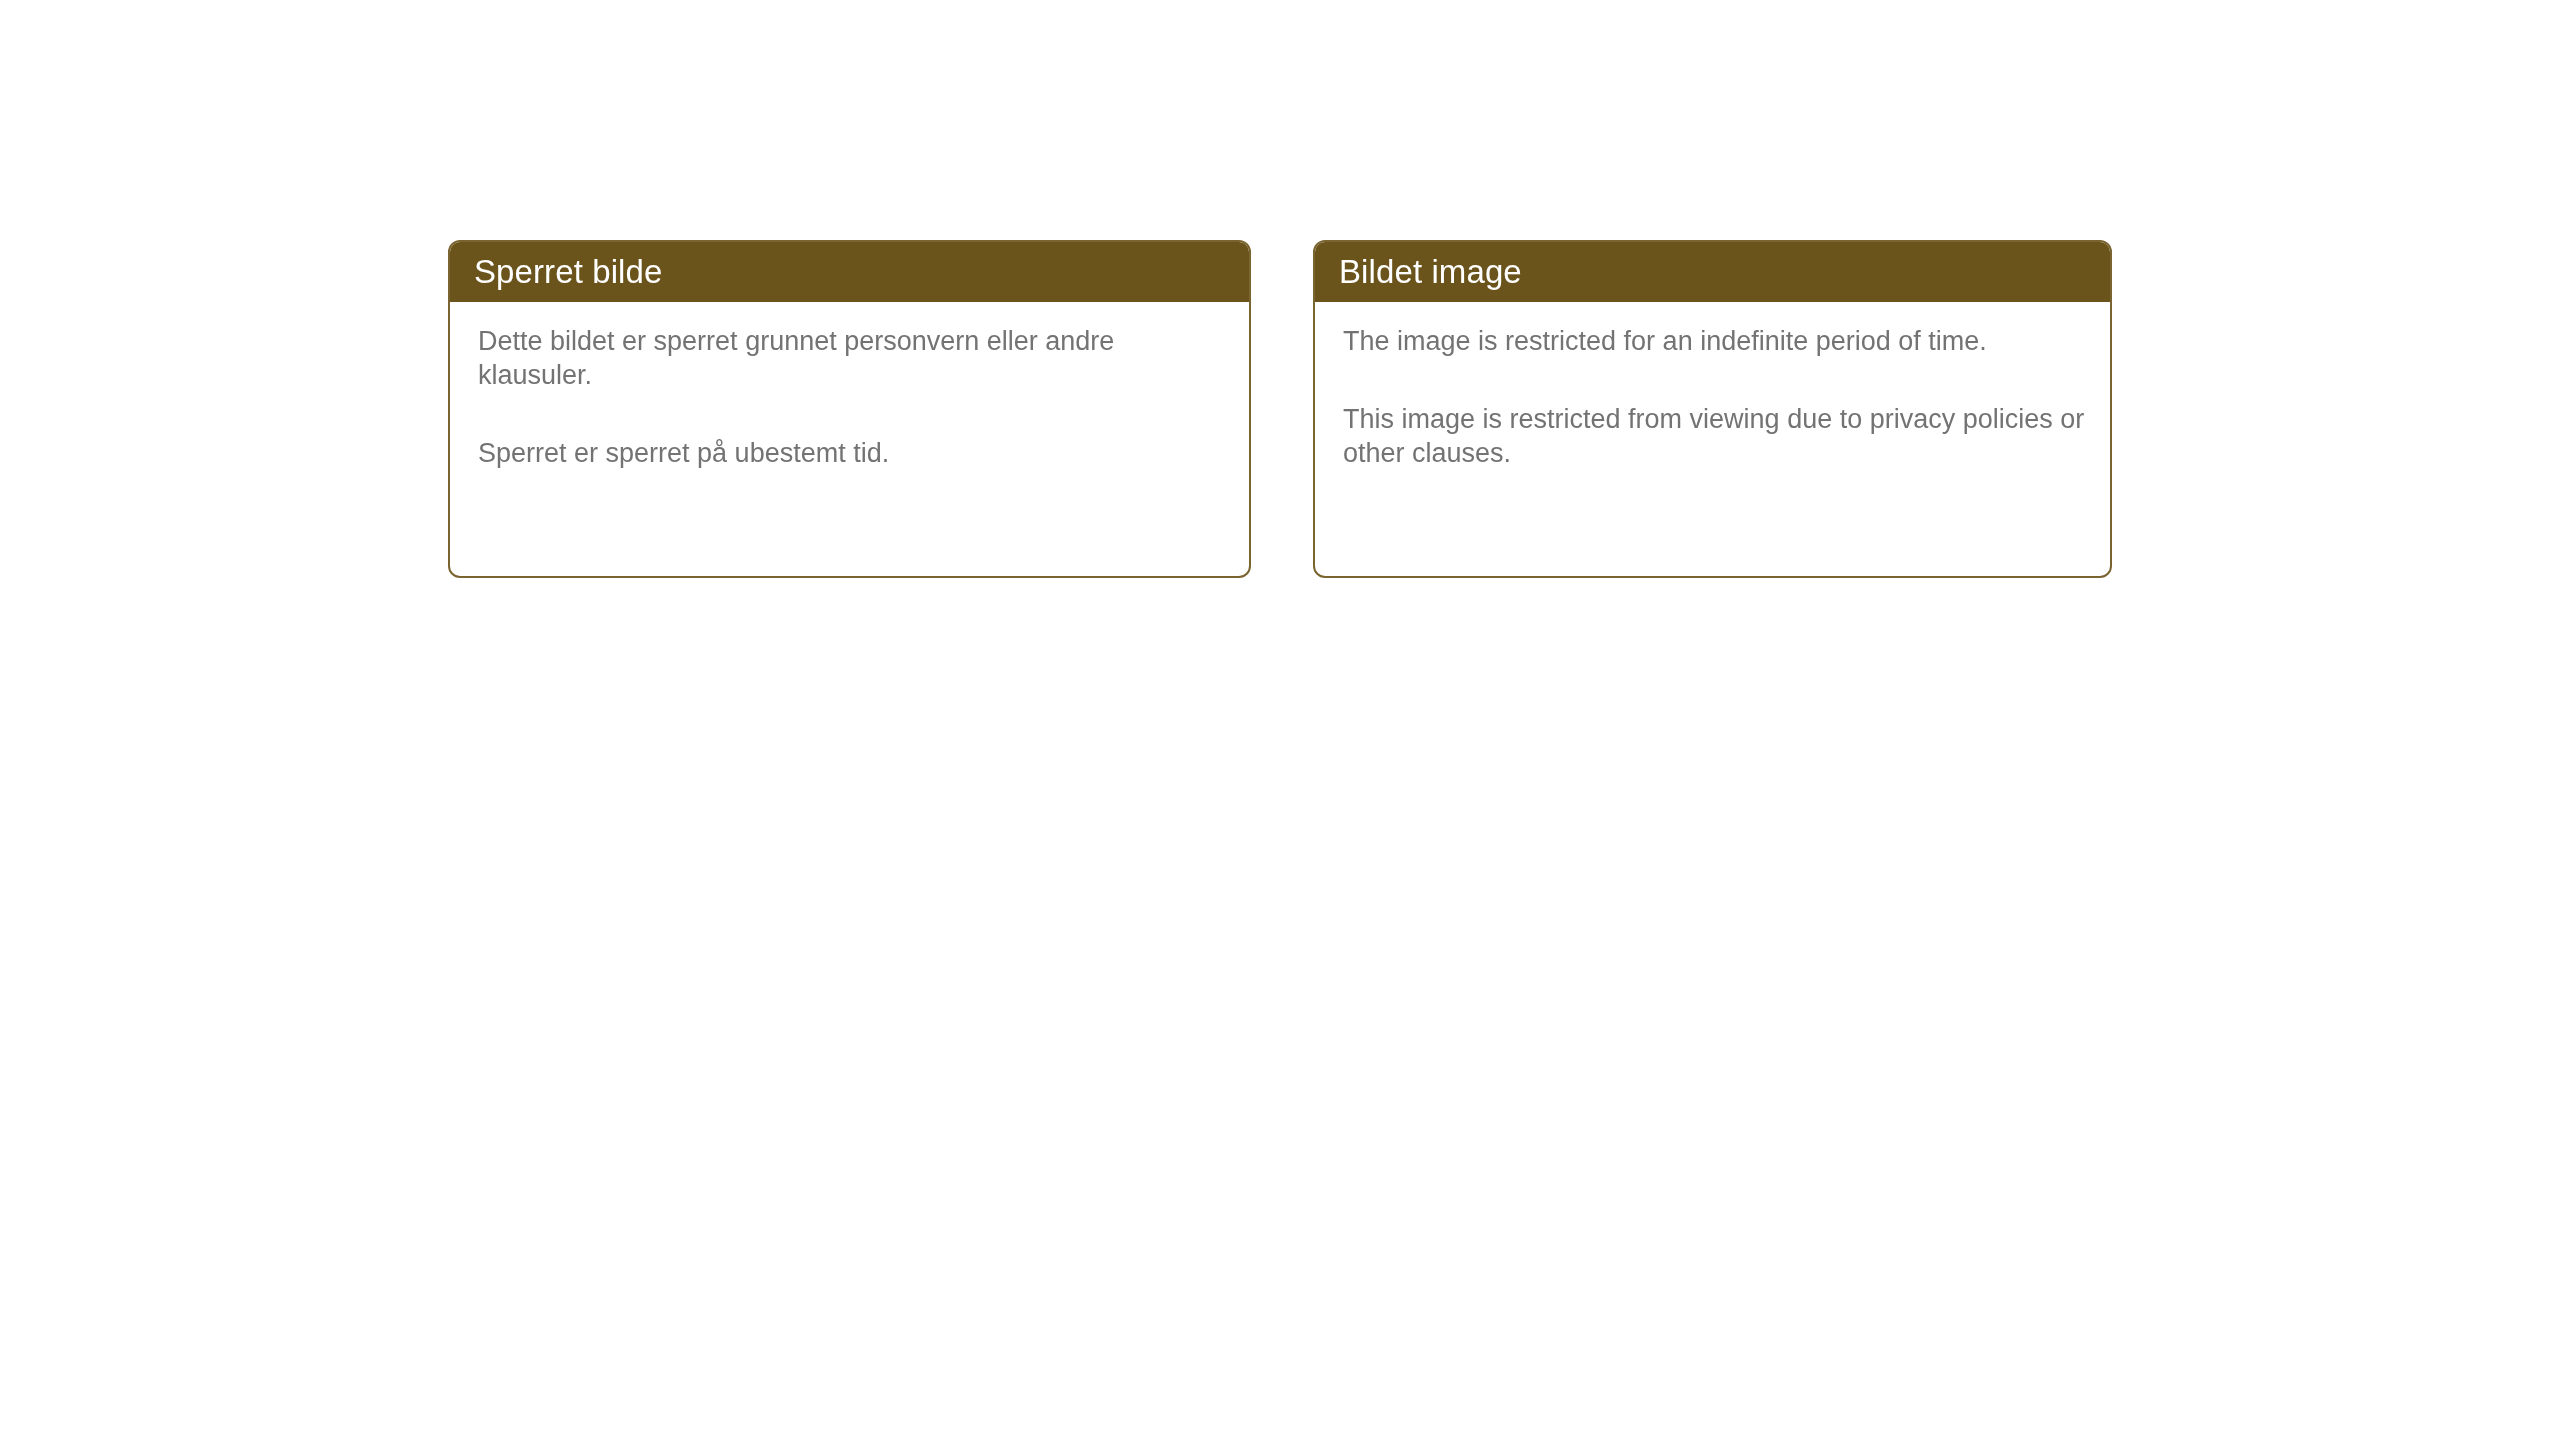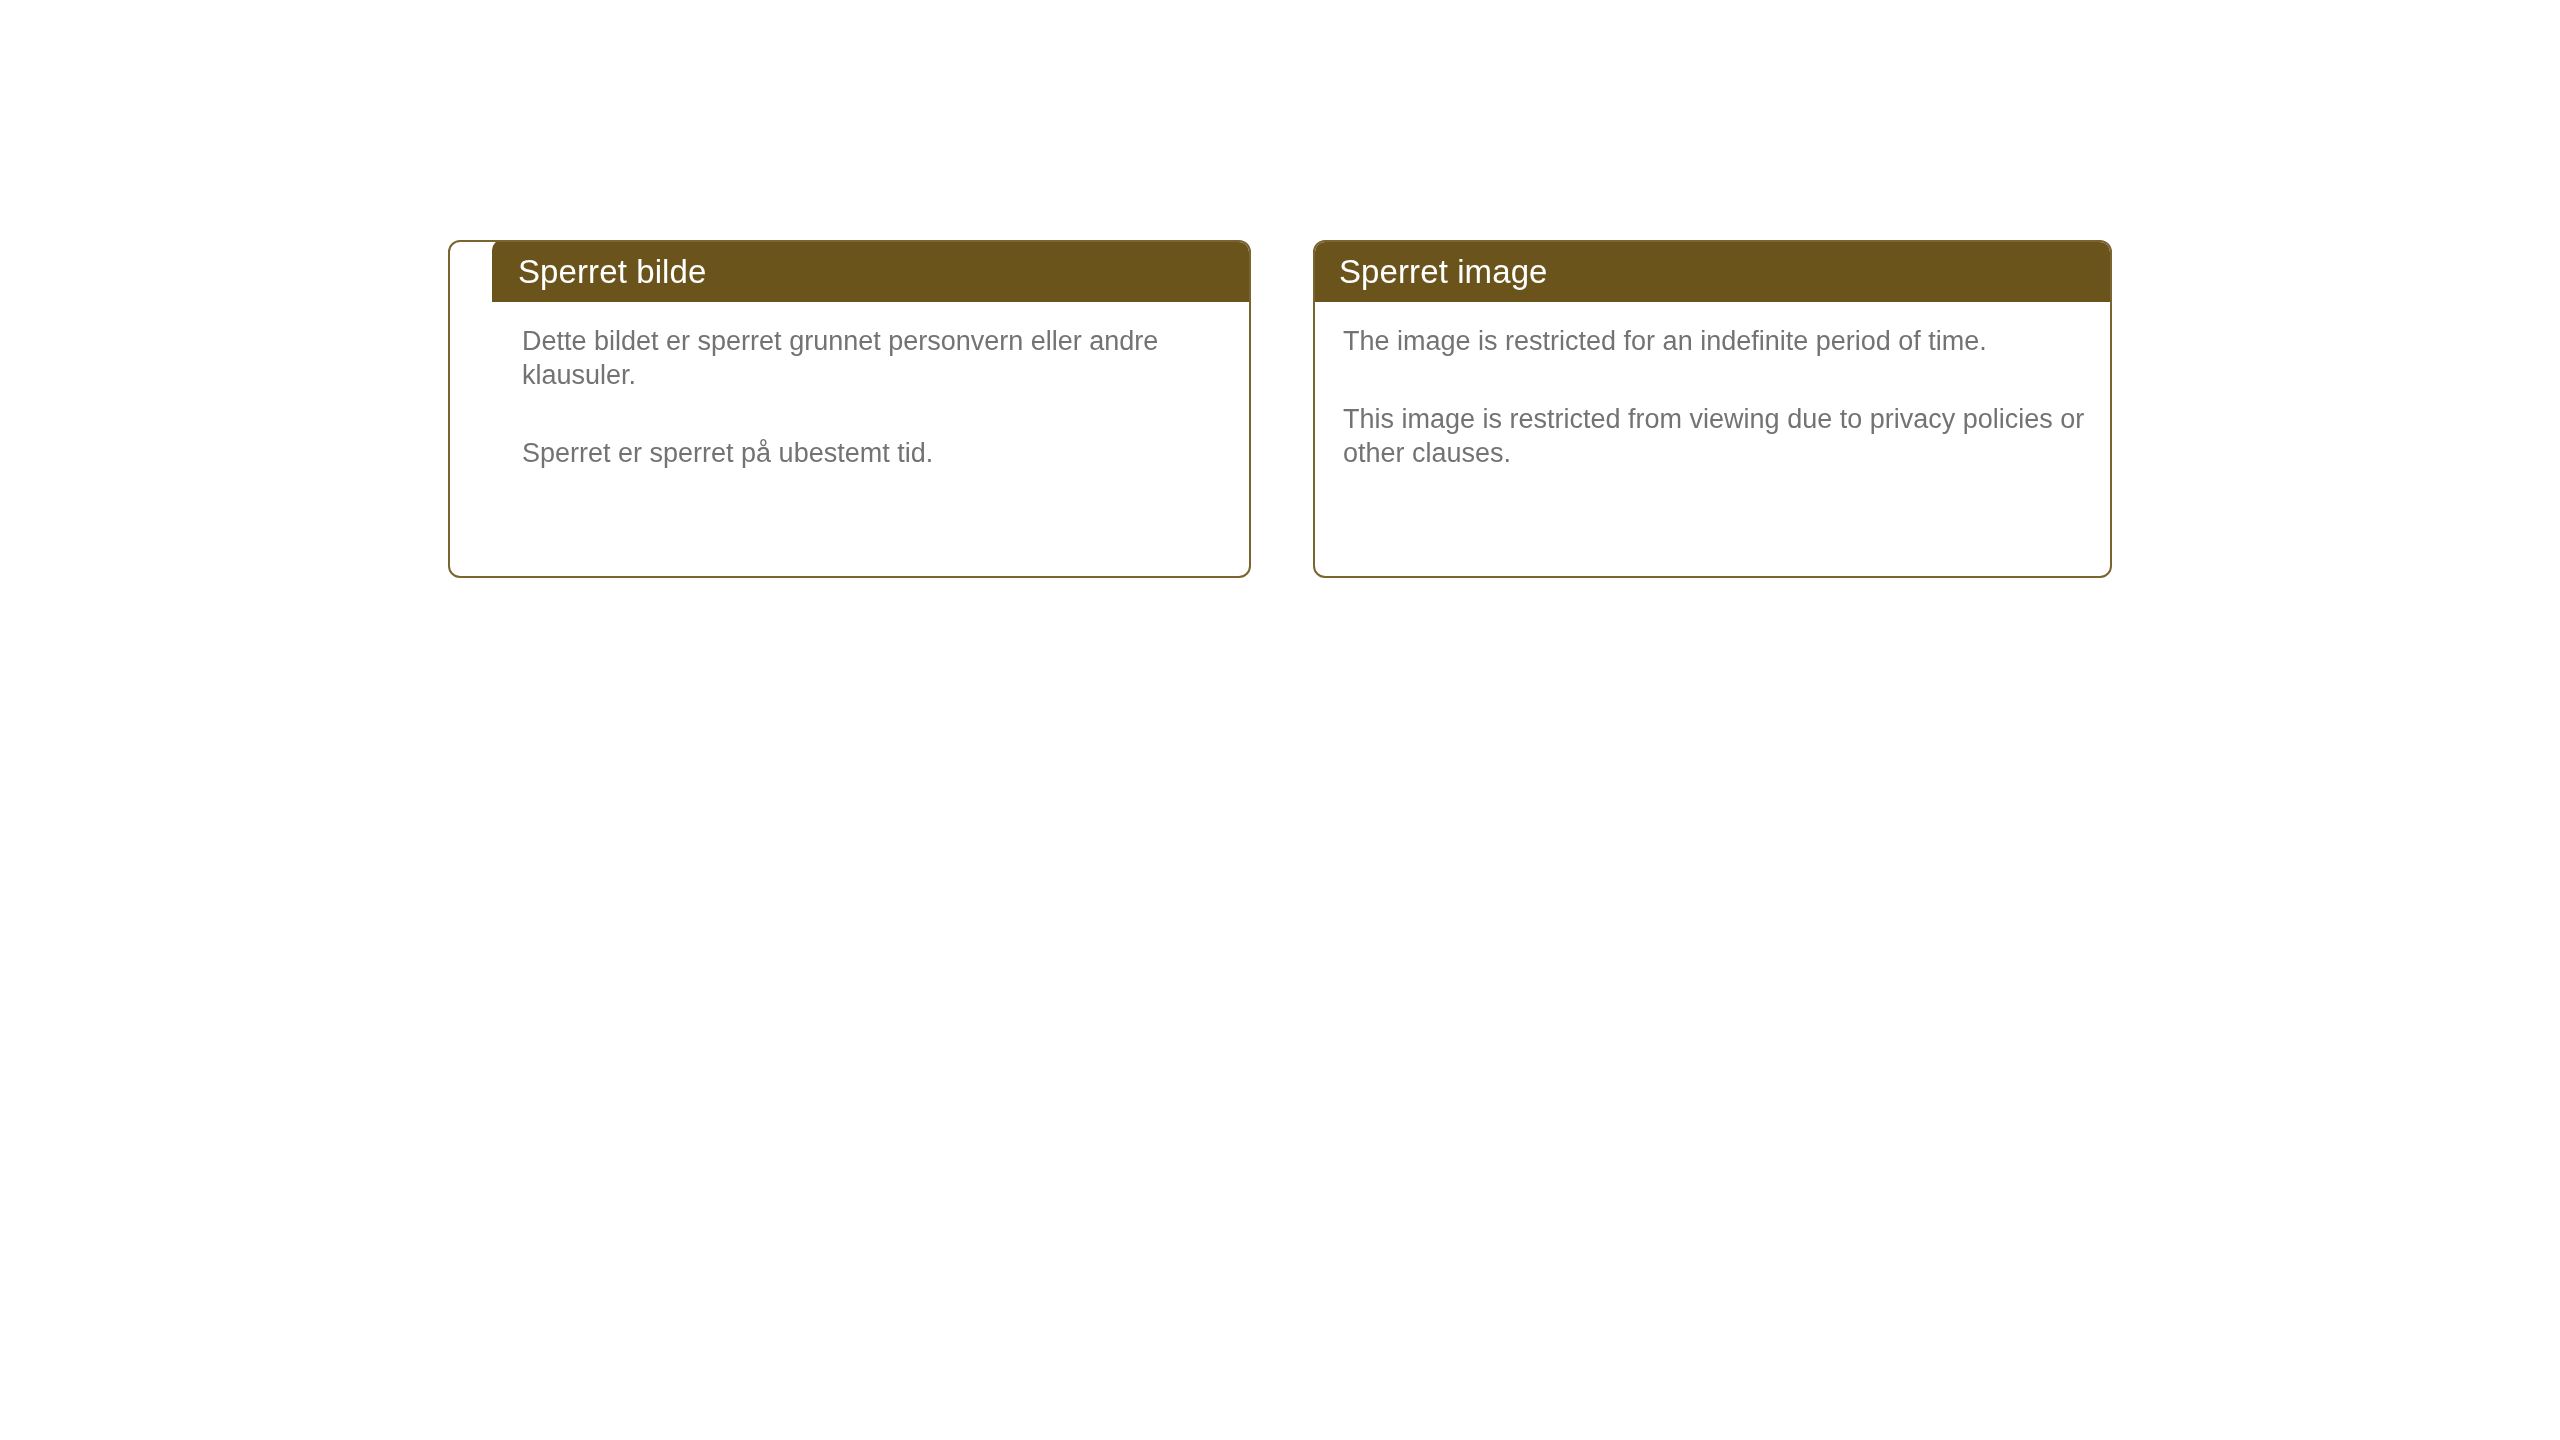--- a/index.html
+++ b/index.html
@@ -28,21 +28,20 @@
     box-sizing: border-box;
     background: #ffffff;
     border: 2px solid #7a6430;
     border-radius: 12px;
     overflow: hidden;
   }
 
   .notice-card.card-left {
     left: 448px;
     width: 803px;
-    padding-left: 44px;
   }
 
   .notice-card.card-right {
     left: 1313px;
     width: 799px;
   }
 
   .card-header {
     height: 62px;
     background: #6b541c;
@@ -91,21 +90,21 @@
       <h2 class="card-title">Sperret bilde</h2>
     </div>
     <div class="card-body">
       <p class="card-paragraph">Dette bildet er sperret grunnet personvern eller andre klausuler.</p>
       <p class="card-paragraph">Sperret er sperret på ubestemt tid.</p>
     </div>
   </section>
 
   <section class="notice-card card-right">
     <div class="card-header">
-      <h2 class="card-title">Sperret image</h2>
+      <h2 class="card-title">Bildet image</h2>
     </div>
     <div class="card-body">
       <p class="card-paragraph">The image is restricted for an indefinite period of time.</p>
       <p class="card-paragraph">This image is restricted from viewing due to privacy policies or other clauses.</p>
     </div>
   </section>
 
 </div>
 
 </body></html>

